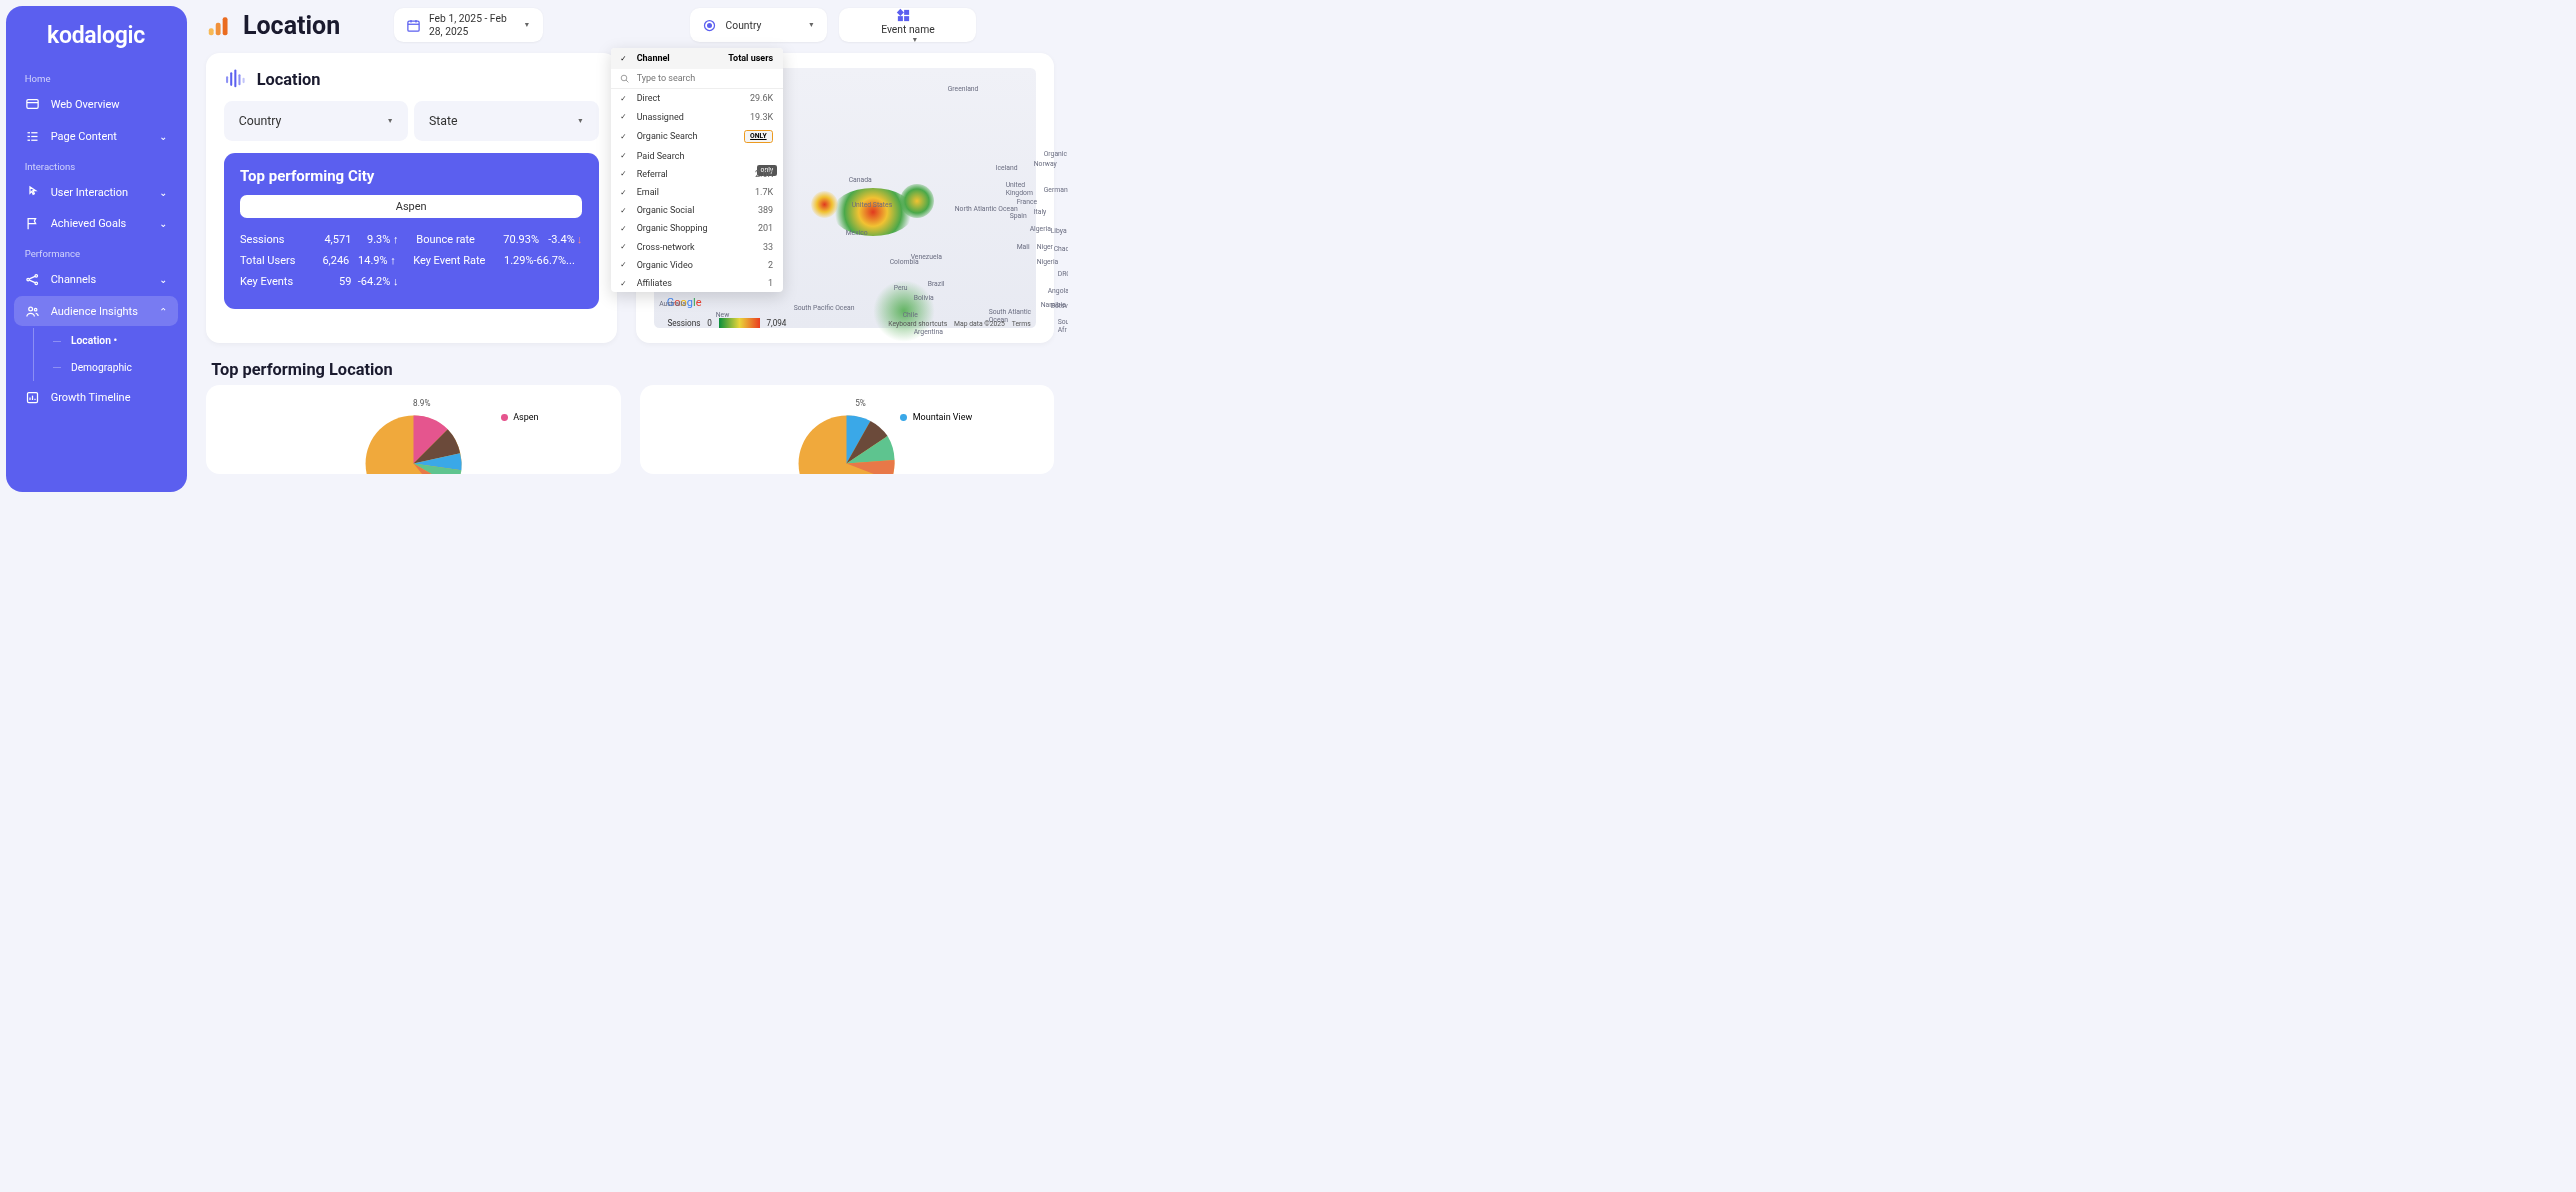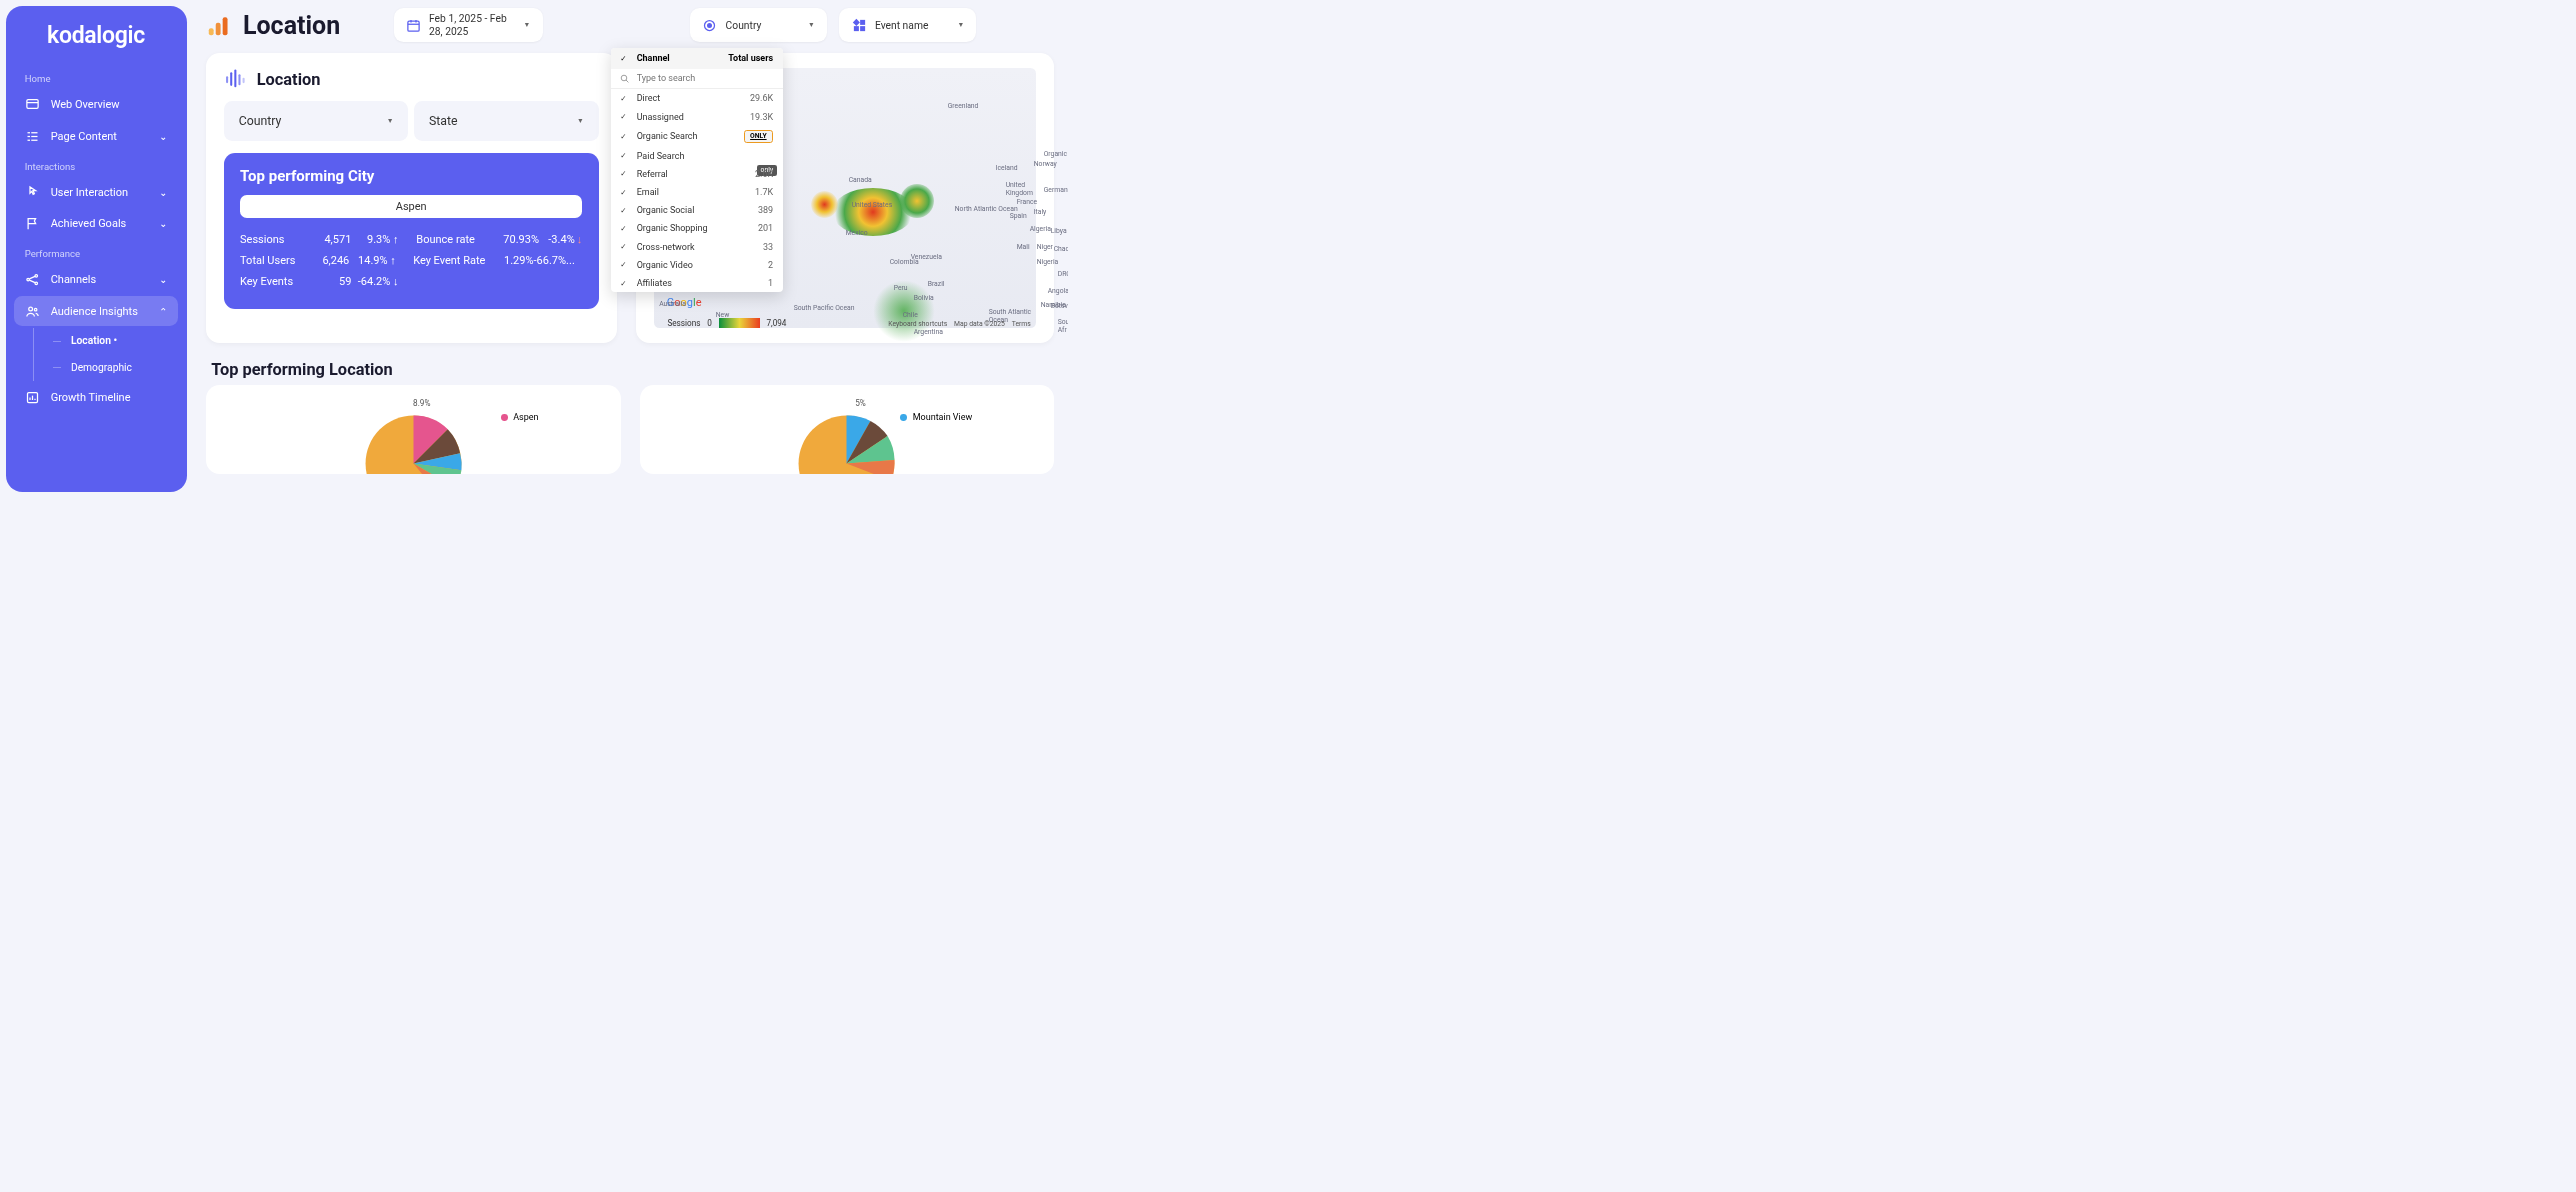--- a/index.html
+++ b/index.html
@@ -25,21 +25,21 @@
 .page-icon { width: 25px; height: 25px; }
 .page-title { font-size: 25px; font-weight: 700; color: #1a1a2e; flex-shrink: 0; margin-right: 41px; }
 .pill { background: #fff; border-radius: 9.6px; height: 34px; display: flex; align-items: center; padding: 0 12.3px; box-shadow: 0 0.7px 2.1px rgba(0,0,0,0.05); cursor: pointer; }
 .pill .picon { width: 15px; height: 15px; margin-right: 8.2px; color: #5b5fef; }
 .pill .plabel { font-size: 10.3px; color: #333; }
 .pill .spacer { flex: 1; }
 .pill .caret { font-size: 6.8px; color: #666; margin-left: 13.7px; }
 .pill-date { width: 149px; }
 .pill-channel { width: 123px; }
 .pill-country { width: 137px; }
-.pill-event { width: 137px; }
+.pill-event { width: 137px; flex-direction: column; }
 
 
 .content-row { display: flex; gap: 19px; }
 .card { background: #fff; border-radius: 13.7px; padding: 15px 18px; box-shadow: 0 1.4px 5.5px rgba(0,0,0,0.04); }
 .card-left { width: 411px; }
 .card-right { flex: 1; position: relative; }
 
 .card-header { display: flex; align-items: center; gap: 11px; margin-bottom: 11px; }
 .card-header .cicon { width: 22px; height: 22px; color: #5b5fef; }
 .card-header .ctitle { font-size: 16.4px; font-weight: 700; color: #1a1a2e; }
@@ -412,21 +412,21 @@
 
       <div class="map-area">
         <div class="map-bg"></div>
 
         <div class="heat" style="left:178px;top:120px;width:82px;height:48px;background:radial-gradient(circle,#e03a1f 0%,#f1c232 30%,#4aa84a 60%,transparent 80%);"></div>
         <div class="heat" style="left:157px;top:123px;width:27px;height:27px;background:radial-gradient(circle,#e03a1f 0%,#f1c232 40%,transparent 75%);"></div>
         <div class="heat" style="left:246px;top:116px;width:34px;height:34px;background:radial-gradient(circle,#f1c232 0%,#4aa84a 50%,transparent 80%);"></div>
         <div class="heat" style="left:219px;top:212px;width:62px;height:62px;background:radial-gradient(circle,#63b463 0%,transparent 70%);"></div>
 
         <div id="map-labels">
-            <div class="map-label" style="left: 294px; top: 17px; margin-top: 17px;">Greenland</div>
+            <div class="map-label" style="left: 294px; top: 17px;">Greenland</div>
             <div class="map-label" style="left: 335px; top: 96px; padding-left: 7px;">Iceland</div>
             <div class="map-label" style="left: 390px; top: 82px;">Organic</div>
             <div class="map-label" style="left: 380px; top: 92px;">Norway</div>
             <div class="map-label" style="left: 352px; top: 113px;">United Kingdom</div>
             <div class="map-label" style="left: 390px; top: 118px;">Germany</div>
             <div class="map-label" style="left: 363px; top: 130px;">France</div>
             <div class="map-label" style="left: 356px; top: 144px;">Spain</div>
             <div class="map-label" style="left: 380px; top: 140px;">Italy</div>
             <div class="map-label" style="left: 195px; top: 108px;">Canada</div>
             <div class="map-label" style="left: 198px; top: 133px;">United States</div>

